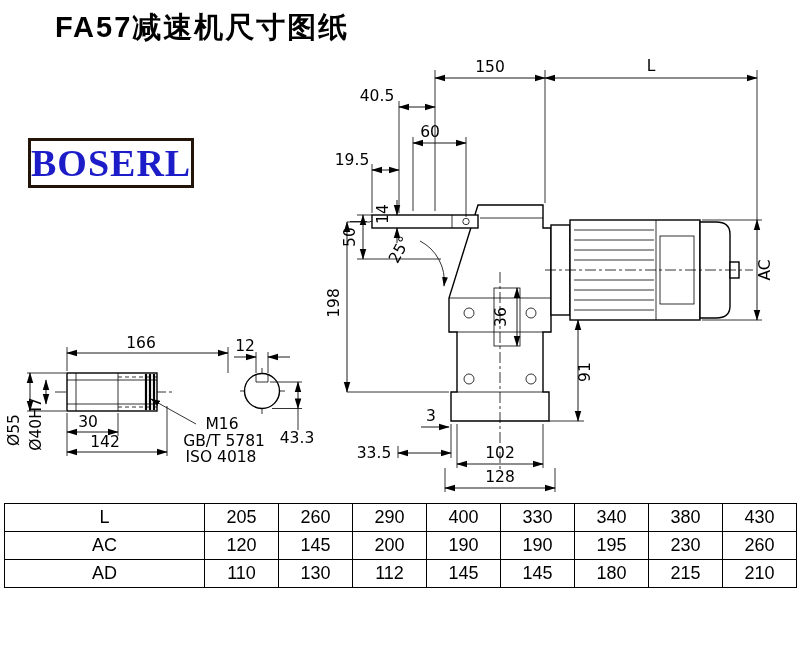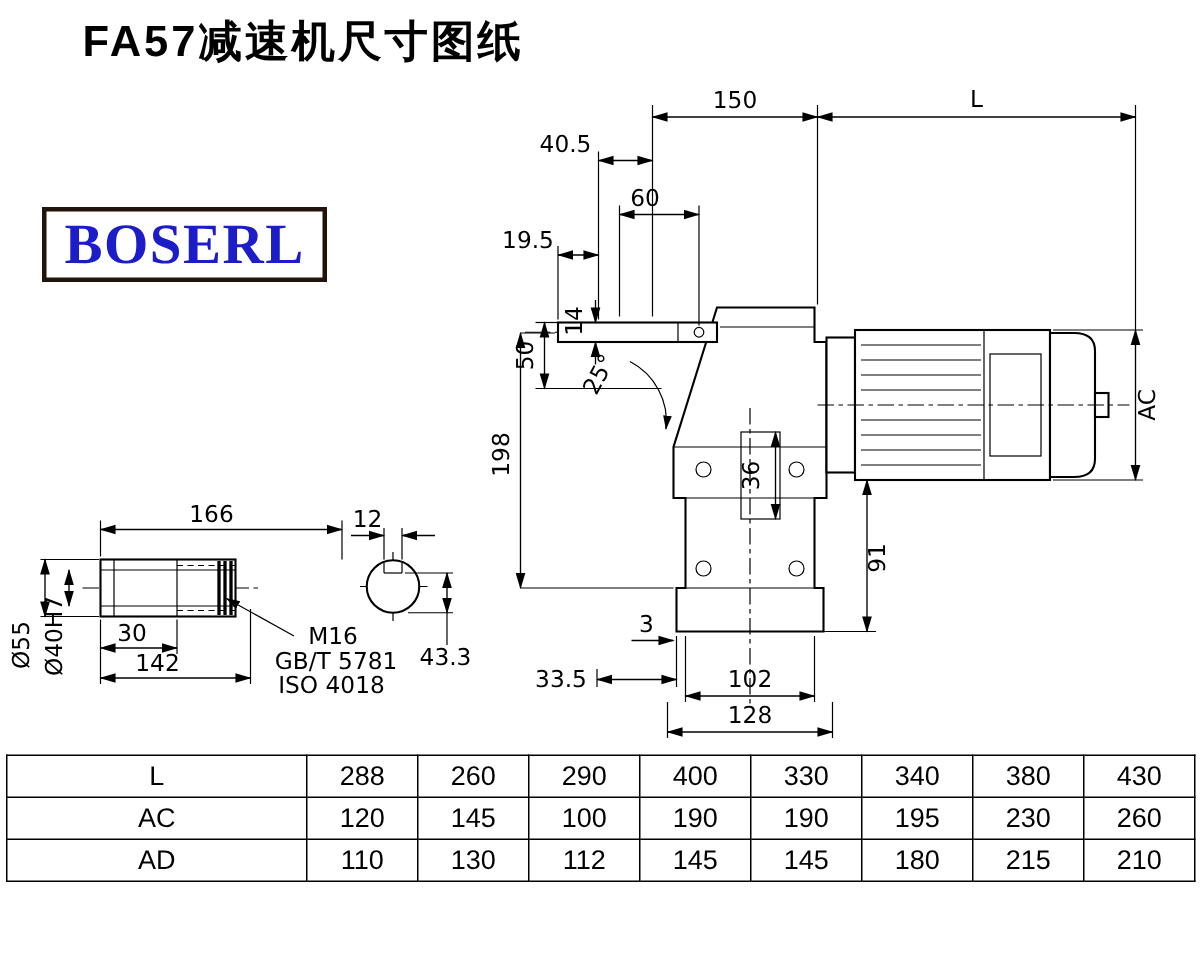--- a/index.html
+++ b/index.html
@@ -3,21 +3,21 @@
 <meta charset="utf-8">
 <style>
   * { margin:0; padding:0; box-sizing:border-box; }
   html,body { background:#fff; }
   body { width:800px; height:646px; font-family:"Liberation Sans",sans-serif; color:#000; }
   .page { position:relative; width:800px; height:646px; background:#fff; overflow:hidden; }
 
   .title { position:absolute; left:55px; top:8px; font-size:29px; font-weight:bold; letter-spacing:2px; white-space:nowrap;text-align:center; }
 
   .logo { position:absolute; left:28px; top:138px; border:3px solid #221408; background:#fff;
-          padding:0 12px; font-family:"Liberation Serif",serif; font-weight:bold;
+          padding:0 0; font-family:"Liberation Serif",serif; font-weight:bold;
           font-size:38px; line-height:44px; color:#1c1cc8; letter-spacing:1px; }
 
   svg.drawing { position:absolute; left:0; top:0; }
 
   .ol    { fill:#fff; stroke:#000; stroke-width:1.4; }
   .thin  { stroke:#000; stroke-width:0.8; fill:none; }
   .dash  { stroke:#000; stroke-width:0.8; fill:none; stroke-dasharray:4 3; }
   .hatch { stroke:#000; stroke-width:2.2; fill:none; }
   .cl    { stroke:#000; stroke-width:0.8; fill:none; stroke-dasharray:11 3 3 3; }
   .dim   { stroke:#000; stroke-width:0.9; fill:none; }
@@ -206,34 +206,34 @@
         <col style="width:74px">
       <col style="width:74px">
         <col style="width:74px">
         <col style="width:74px">
         <col style="width:74px">
         <col style="width:74px">
     </colgroup>
     <tbody>
     <tr class="data">
       <th>L</th>
-      <td>288</td>
+      <td>205</td>
       <td>260</td>
       <td>290</td>
       <td>400</td>
       <td>330</td>
       <td>340</td>
       <td>380</td>
       <td>430</td>
     </tr>
     <tr class="data">
       <th>AC</th>
       <td>120</td>
       <td>145</td>
-      <td>100</td>
+      <td>200</td>
       <td>190</td>
       <td>190</td>
       <td>195</td>
       <td>230</td>
       <td>260</td>
     </tr>
     <tr class="data">
       <th>AD</th>
       <td>110</td>
       <td>130</td>

